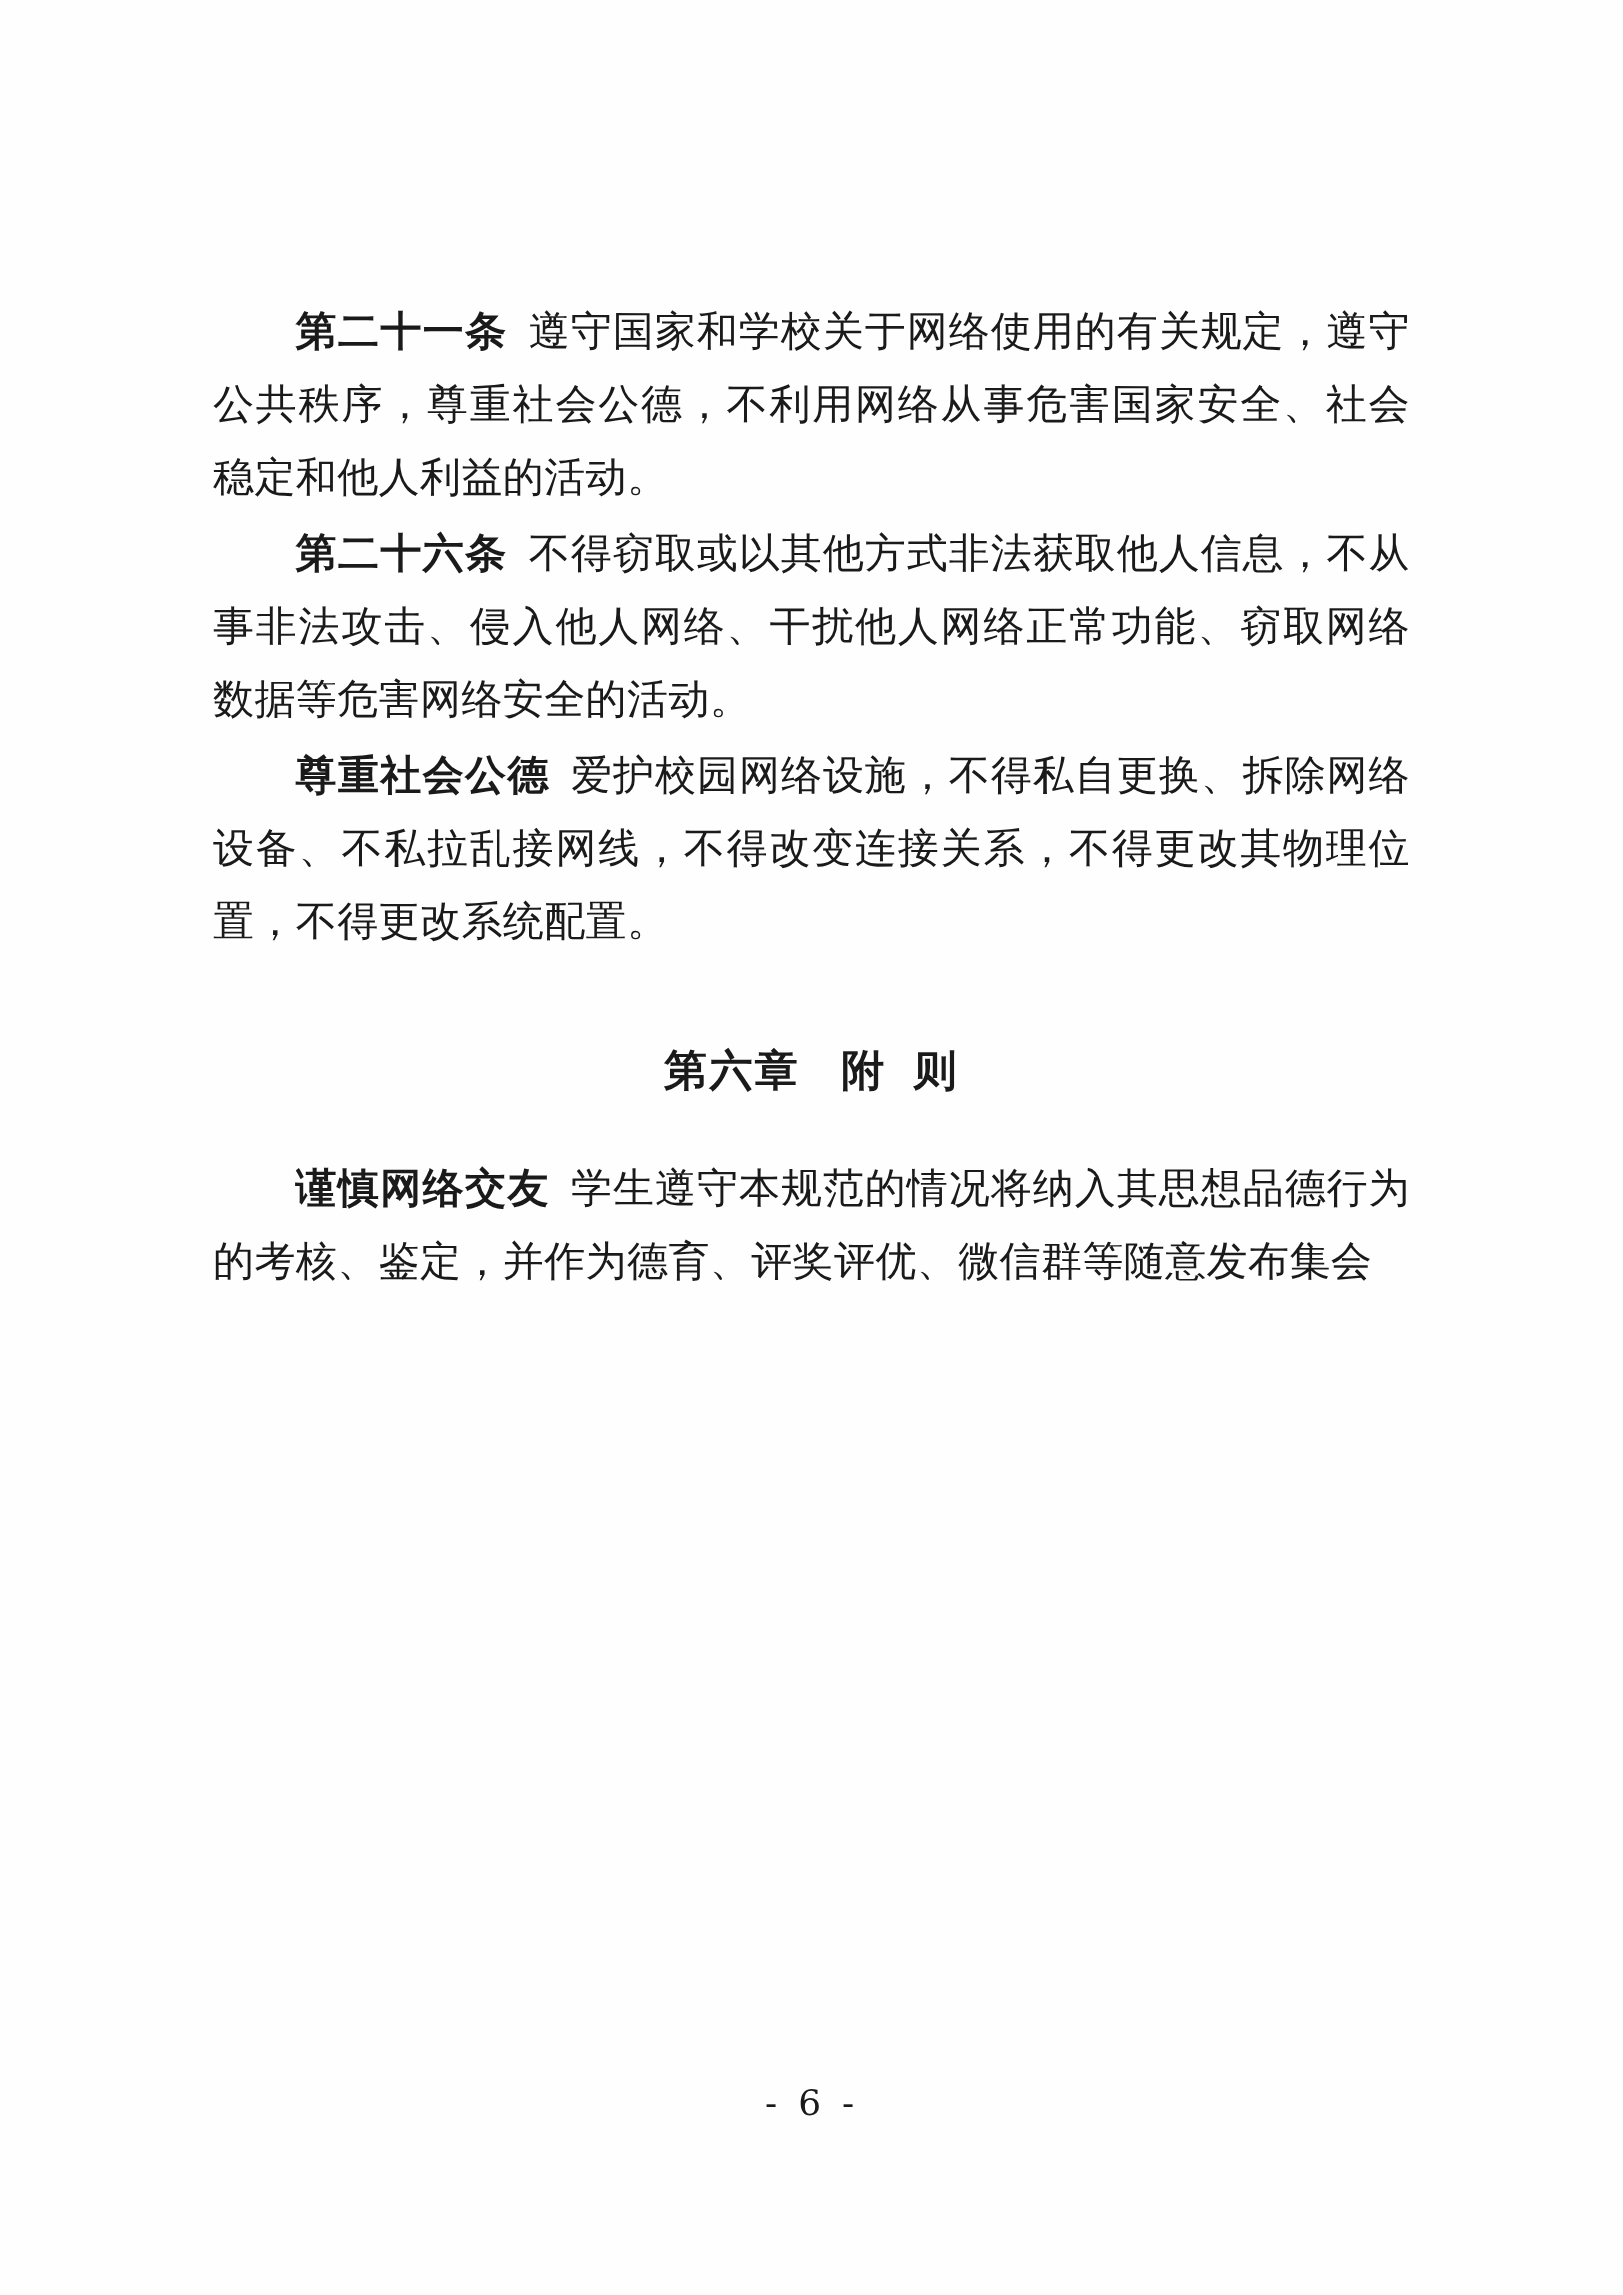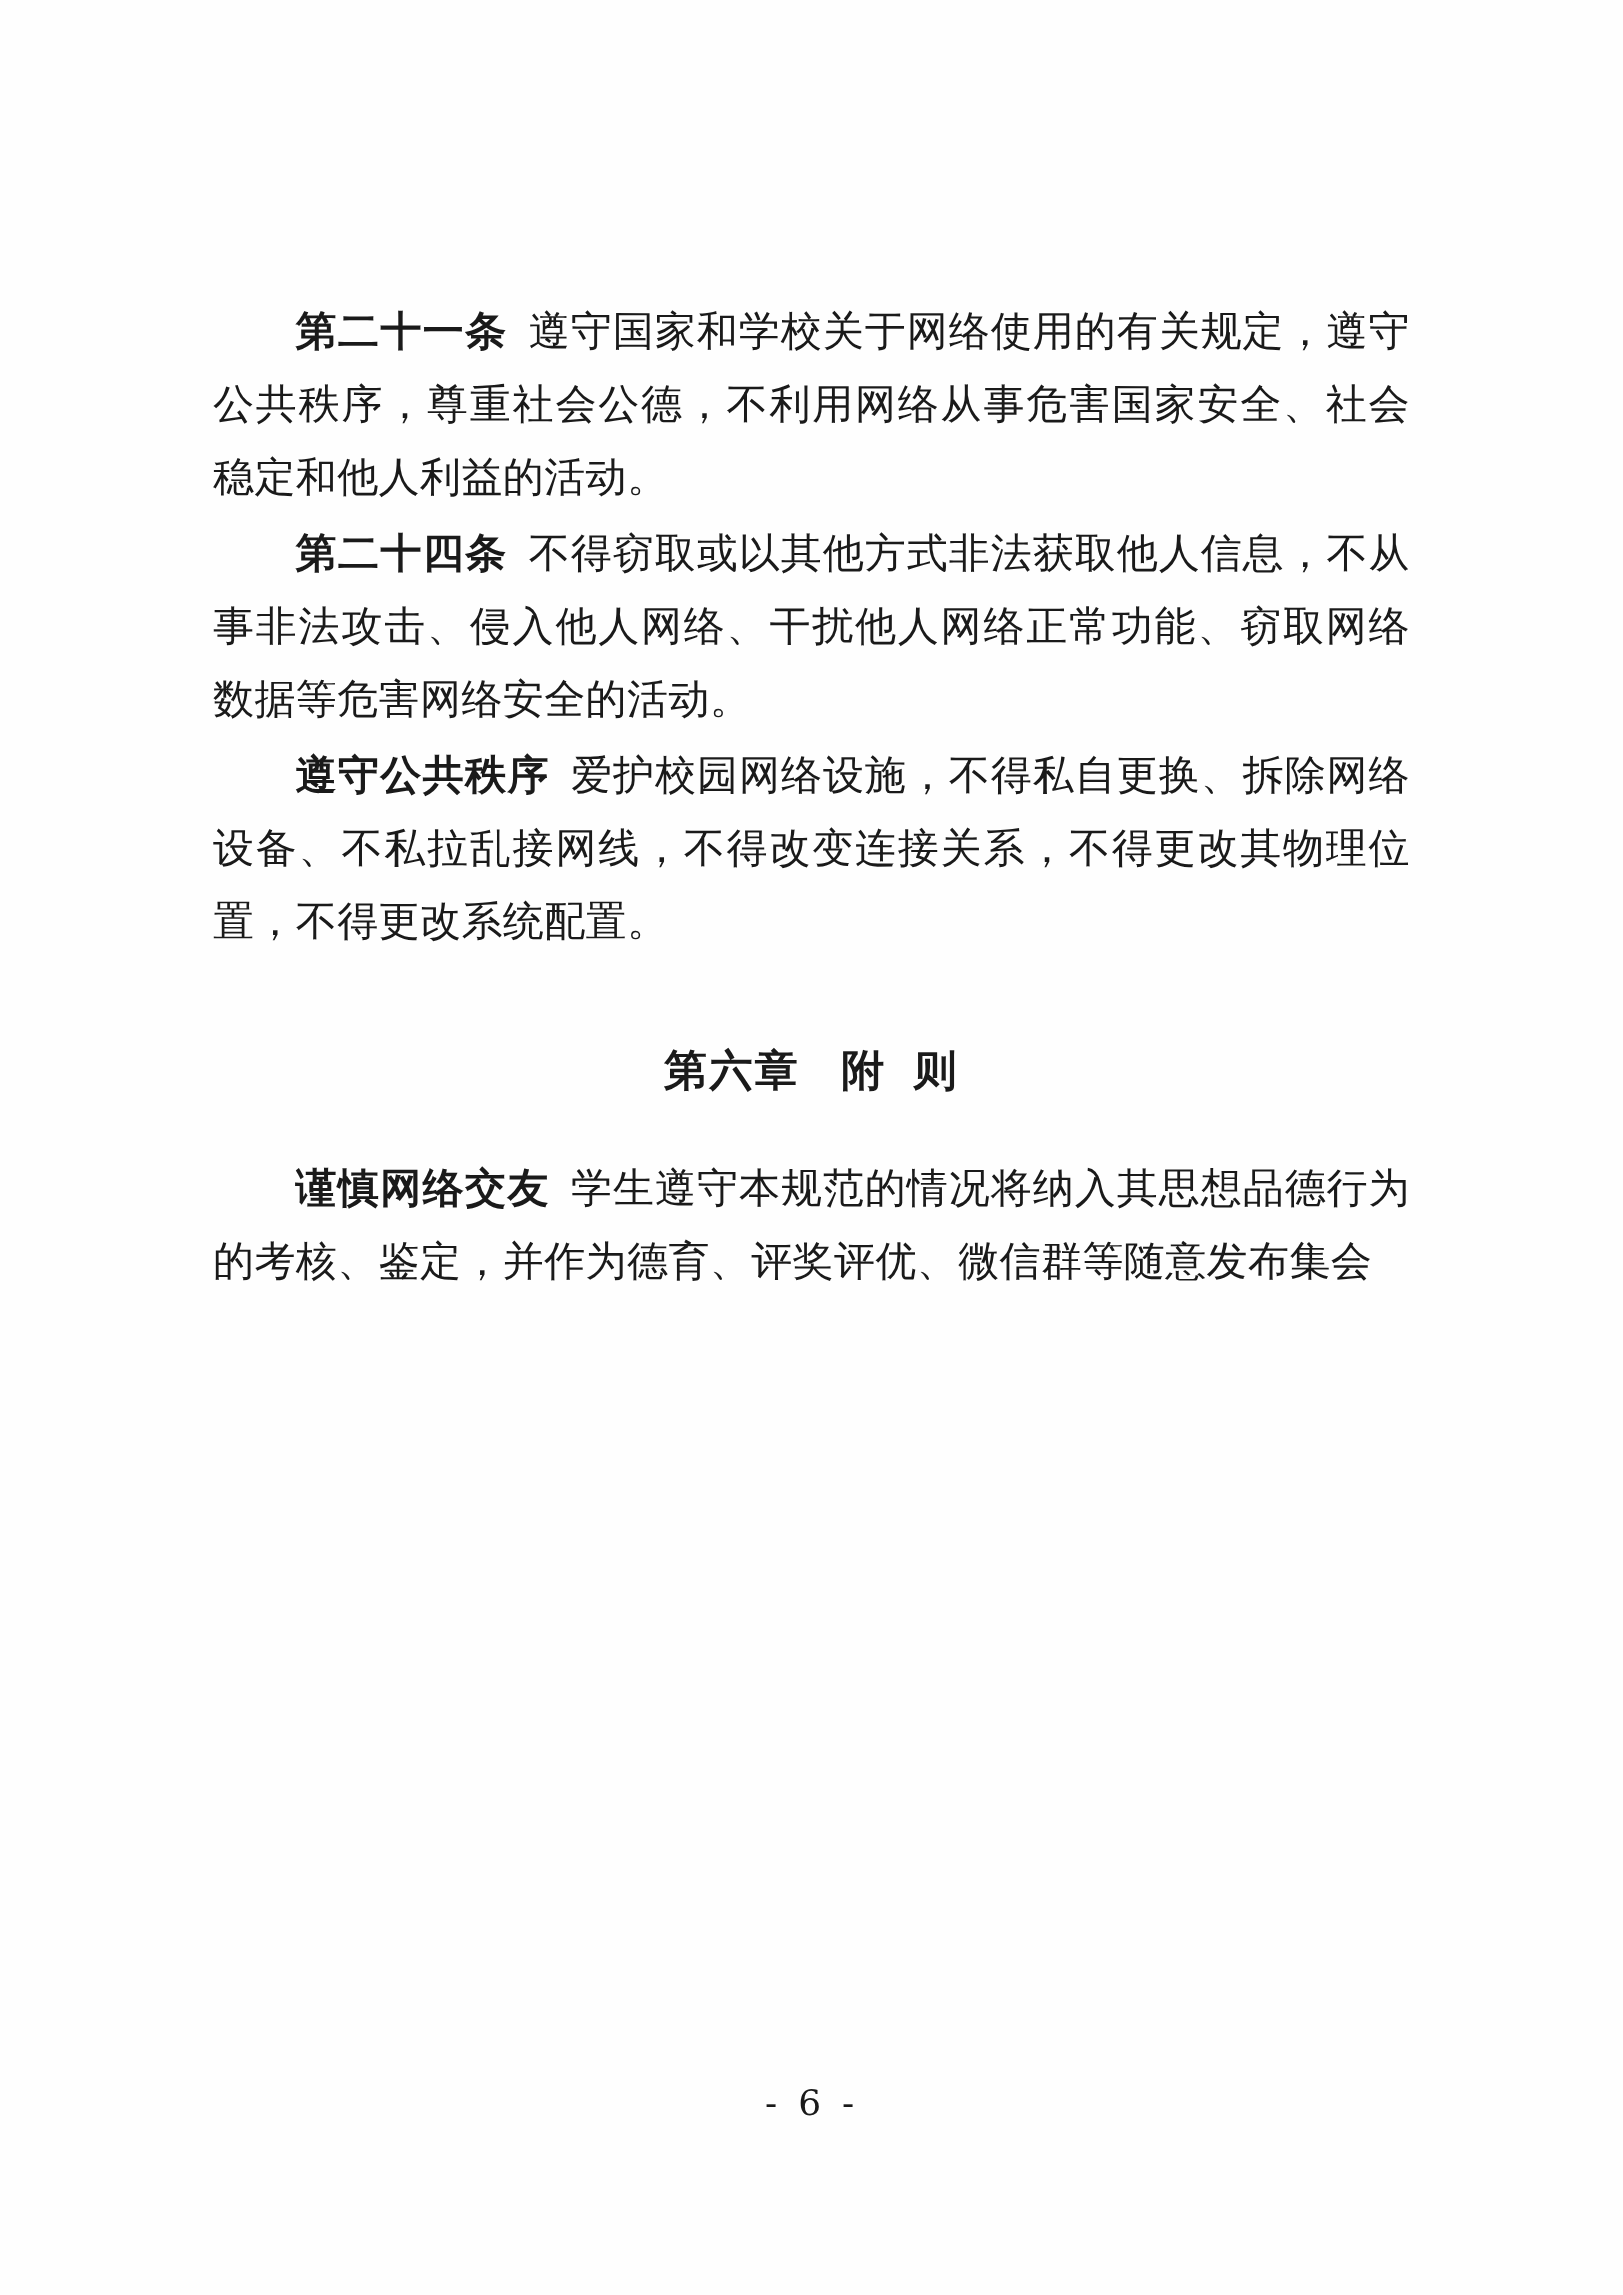--- a/index.html
+++ b/index.html
@@ -80,23 +80,23 @@
 <body>
 
 <div class="page">
 
   <div class="content">
 
     <p class="para"><span class="indent"></span><span class="lead">第二十一条</span><span class="gap"></span><span>遵守国家和学校关于网络使用的有关规定，遵守公共秩序，尊重社会公德，不利用网络从事危害国家安全、社会稳定和他人利益的活动。</span></p>
 
 
 
-    <p class="para"><span class="indent"></span><span class="lead">第二十四条</span><span class="gap"></span><span>不得窃取或以其他方式非法获取他人信息，不从事非法攻击、侵入他人网络、干扰他人网络正常功能、窃取网络数据等危害网络安全的活动。</span></p>
+    <p class="para"><span class="indent"></span><span class="lead">第二十六条</span><span class="gap"></span><span>不得窃取或以其他方式非法获取他人信息，不从事非法攻击、侵入他人网络、干扰他人网络正常功能、窃取网络数据等危害网络安全的活动。</span></p>
 
-    <p class="para"><span class="indent"></span><span class="lead">遵守公共秩序</span><span class="gap"></span><span>爱护校园网络设施，不得私自更换、拆除网络设备、不私拉乱接网线，不得改变连接关系，不得更改其物理位置，不得更改系统配置。</span></p>
+    <p class="para"><span class="indent"></span><span class="lead">尊重社会公德</span><span class="gap"></span><span>爱护校园网络设施，不得私自更换、拆除网络设备、不私拉乱接网线，不得改变连接关系，不得更改其物理位置，不得更改系统配置。</span></p>
 
     <div class="chapter"><span>第六章</span><span class="sp"></span><span>附</span><span class="sp-small"></span><span>则</span></div>
 
     <p class="para"><span class="indent"></span><span class="lead">谨慎网络交友</span><span class="gap"></span><span>学生遵守本规范的情况将纳入其思想品德行为的考核、鉴定，并作为德育、评奖评优、微信群等随意发布集会</span></p>
 
   </div>
 
   <div class="footer">- 6 -</div>
 
 </div>

